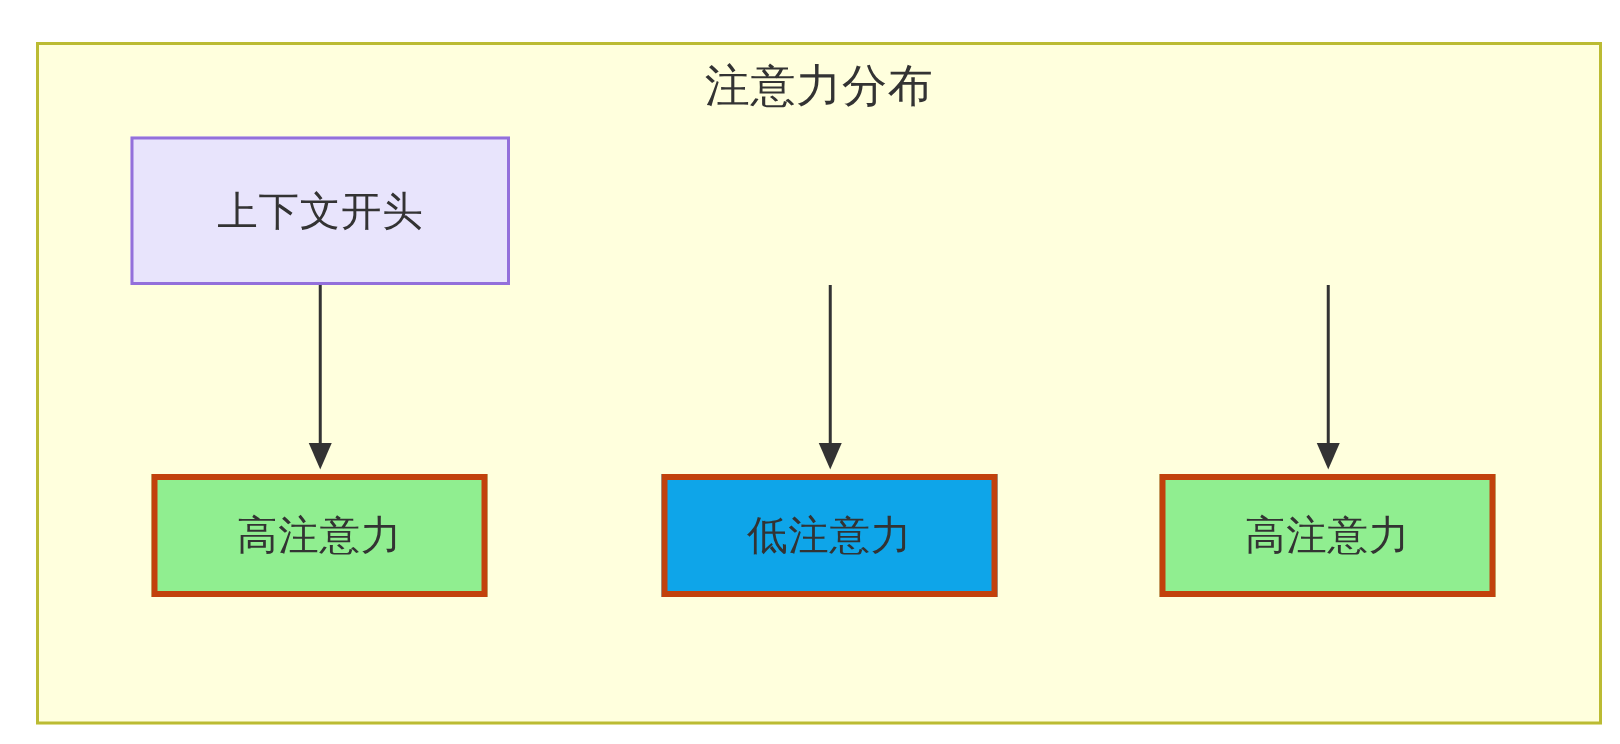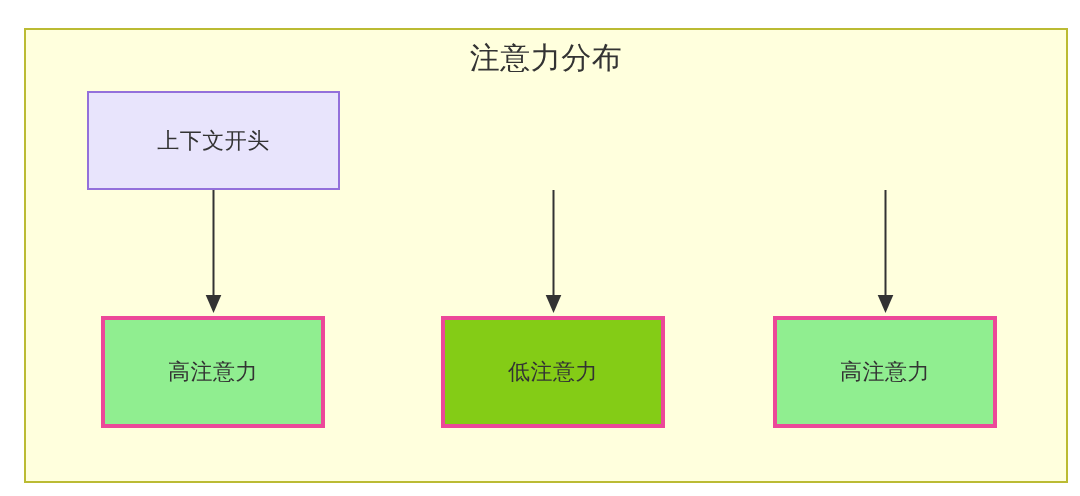--- a/index.html
+++ b/index.html
@@ -61,46 +61,46 @@
   .node {
     position: absolute;
     box-sizing: border-box;
     display: flex;
     align-items: center;
     justify-content: center;
     text-align: center;
   }
 
   .node-label {
-    font-size: 22px;
+    font-size: 27px;
     line-height: 28px;
     color: #333333;
     letter-spacing: 0.5px;
     white-space: nowrap;
   }
 
   .node.context {
     width: 253px;
     height: 99px;
     background: #e8e4fc;
     border: 2px solid #9370db;
   }
 
   .node.attention {
     width: 224px;
-    height: 112px;
-    border: 4px solid #ec4899;
+    height: 82px;
+    border: 4px solid #c2410c;
   }
 
   .node.attention.high {
     background: #90ee90;
   }
 
   .node.attention.low {
-    background: #84cc16;
+    background: #0ea5e9;
   }
 
   
   #node-ctx-start  { left: 87px;  top: 91px; }
   #node-ctx-middle { left: 427px; top: 91px; }
   #node-ctx-end    { left: 759px; top: 91px; }
 
   
   #node-attn-start  { left: 101px; top: 316px; }
   #node-attn-middle { left: 441px; top: 316px; }

